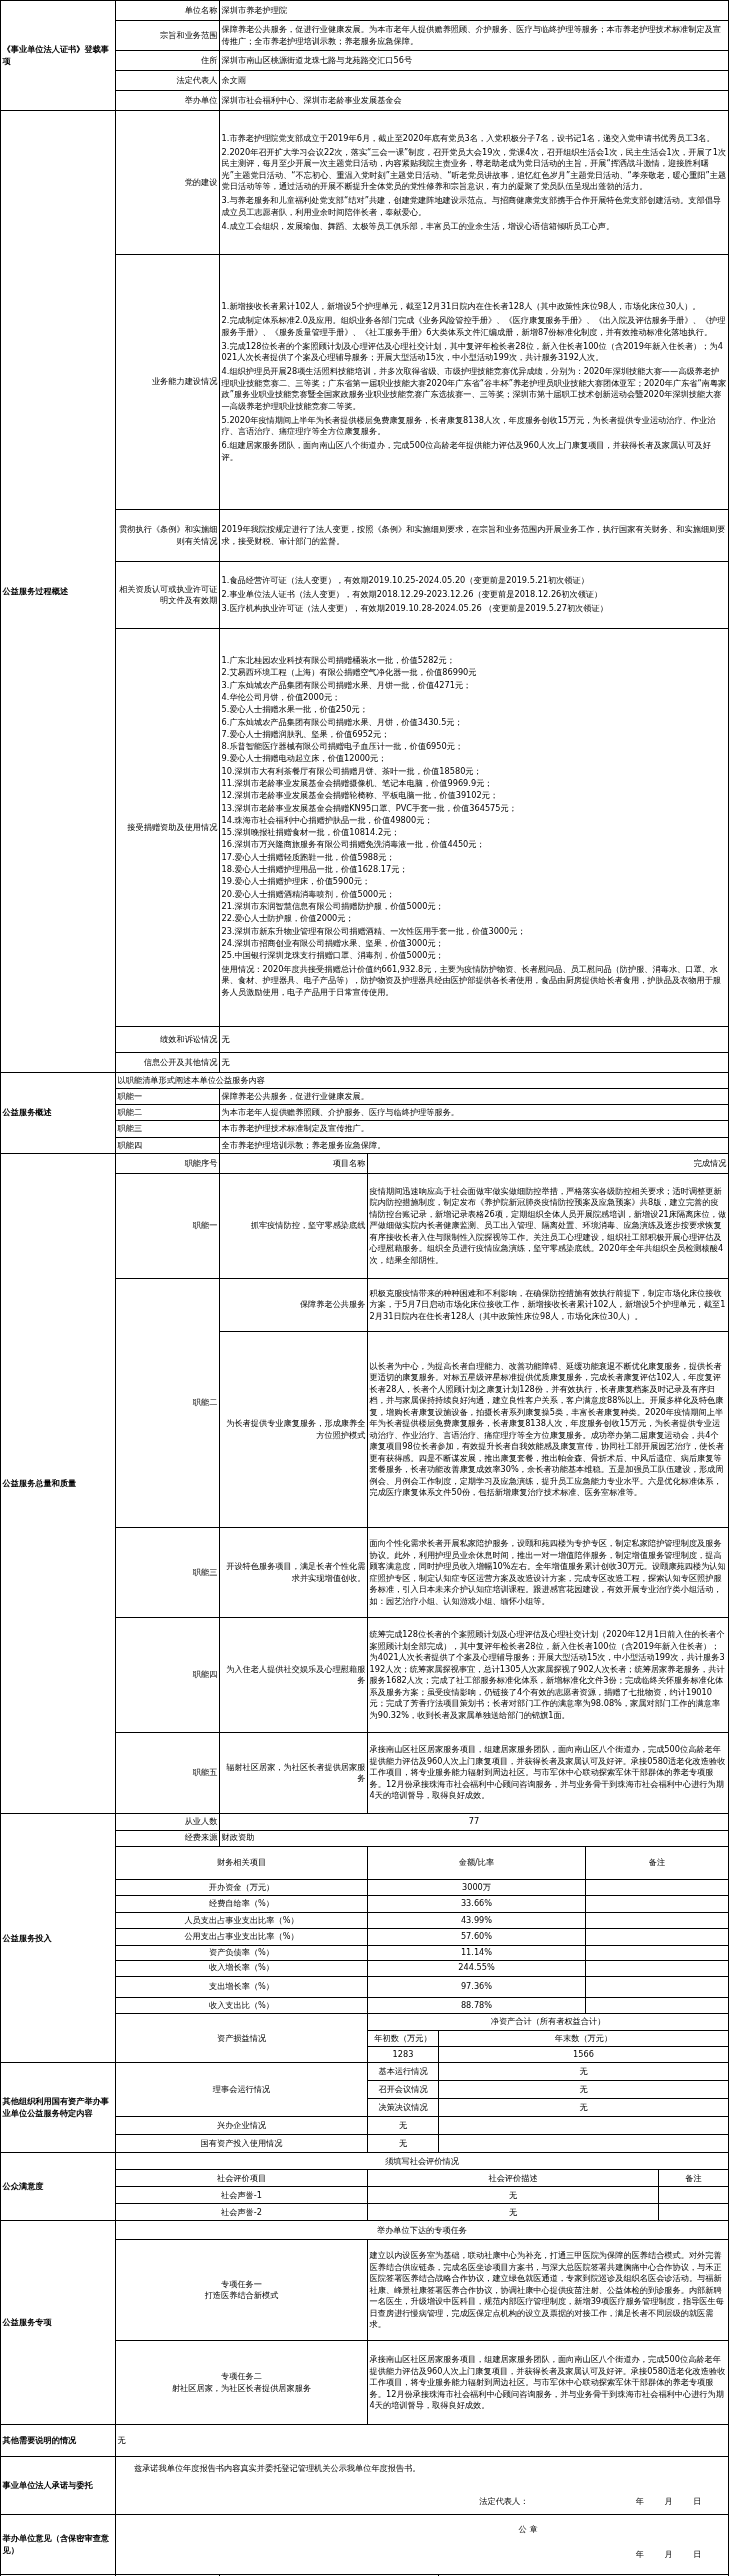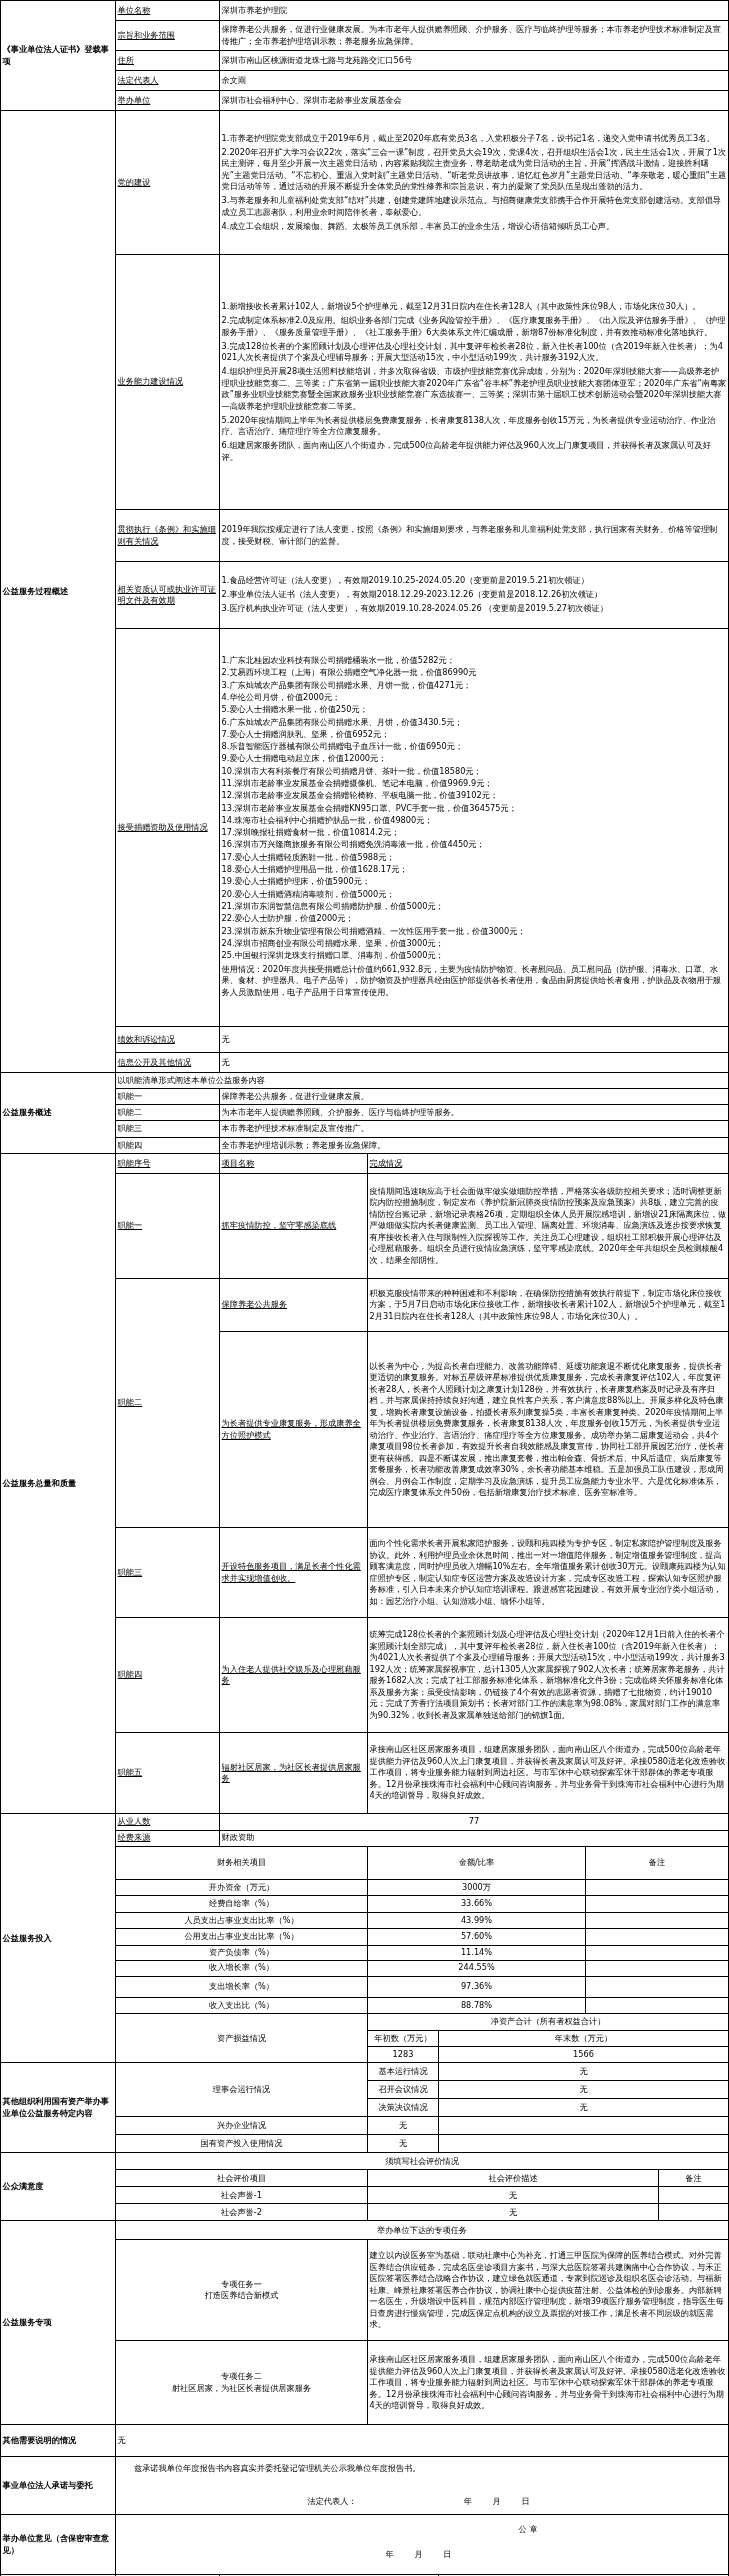--- a/index.html
+++ b/index.html
@@ -3,26 +3,26 @@
 <meta charset="utf-8">
 <style>
   html, body { margin:0; padding:0; background:#ffffff; }
   body { width:730px; height:2576px; position:relative; overflow:hidden;
          font-family:"DejaVu Sans", "Liberation Sans", sans-serif; color:#000; }
   .page { position:absolute; left:0; top:0; width:728px; height:2575px; }
   table.grid { border-collapse:collapse; width:728px; table-layout:fixed; }
   table.grid td { border:0.8px solid #000; font-size:8.2px; line-height:11.5px;
                   padding:0.8px 1.6px; vertical-align:middle; overflow:hidden; word-break:break-all; }
   td.sec { font-weight:bold; font-size:10px; text-align:left; line-height:12.3px; }
-  td.lbl { text-align:left; font-size:9px;text-decoration:underline; }
+  td.lbl { text-align:right; font-size:9px; }
   td.val { text-align:left; }
   td.ctr { text-align:center; }
   .para { margin:2.5px 0; line-height:11.5px; }
   .item { margin:0; line-height:12.3px; height:12.3px; white-space:nowrap; }
-  .sign-line { text-align:center; padding-right:25px; }
+  .sign-line { text-align:right; padding-right:25px; }
   .sign-line span { display:inline-block; margin-left:18px; }
   .spacer { display:inline-block; width:66px; }
 </style>
 </head>
 <body>
 
 <div class="page">
 <table class="grid">
   <colgroup>
     <col style="width:115px">
@@ -73,21 +73,21 @@
       <p class="para">1.新增接收长者累计102人，新增设5个护理单元，截至12月31日院内在住长者128人（其中政策性床位98人，市场化床位30人）。</p>
       <p class="para">2.完成制定体系标准2.0及应用。组织业务各部门完成《业务风险管控手册》、《医疗康复服务手册》、《出入院及评估服务手册》、《护理服务手册》、《服务质量管理手册》、《社工服务手册》6大类体系文件汇编成册，新增87份标准化制度，并有效推动标准化落地执行。</p>
       <p class="para">3.完成128位长者的个案照顾计划及心理评估及心理社交计划，其中复评年检长者28位，新入住长者100位（含2019年新入住长者）；为4021人次长者提供了个案及心理辅导服务；开展大型活动15次，中小型活动199次，共计服务3192人次。</p>
       <p class="para">4.组织护理员开展28项生活照料技能培训，并多次取得省级、市级护理技能竞赛优异成绩，分别为：2020年深圳技能大赛——高级养老护理职业技能竞赛二、三等奖；广东省第一届职业技能大赛2020年广东省“谷丰杯”养老护理员职业技能大赛团体亚军；2020年广东省“南粤家政”服务业职业技能竞赛暨全国家政服务业职业技能竞赛广东选拔赛一、三等奖；深圳市第十届职工技术创新运动会暨2020年深圳技能大赛—高级养老护理职业技能竞赛二等奖。</p>
       <p class="para">5.2020年疫情期间上半年为长者提供楼层免费康复服务，长者康复8138人次，年度服务创收15万元，为长者提供专业运动治疗、作业治疗、言语治疗、痛症理疗等全方位康复服务。</p>
       <p class="para">6.组建居家服务团队，面向南山区八个街道办，完成500位高龄老年提供能力评估及960人次上门康复项目，并获得长者及家属认可及好评。</p>
     </td>
   </tr>
   <tr style="height:52px">
     <td class="lbl">贯彻执行《条例》和实施细则有关情况</td>
-    <td class="val" colspan="5">2019年我院按规定进行了法人变更，按照《条例》和实施细则要求，与养老服务和儿童福利处党支部，执行国家有关财务、价格等管理制度，接受财税、审计部门的监督。</td>
+    <td class="val" colspan="5">2019年我院按规定进行了法人变更，按照《条例》和实施细则要求，在宗旨和业务范围内开展业务工作，执行国家有关财务、和实施细则要求，接受财税、审计部门的监督。</td>
   </tr>
   <tr style="height:67px">
     <td class="lbl">相关资质认可或执业许可证明文件及有效期</td>
     <td class="val" colspan="5">
       <p class="para">1.食品经营许可证（法人变更），有效期2019.10.25-2024.05.20（变更前是2019.5.21初次领证）</p>
       <p class="para">2.事业单位法人证书（法人变更），有效期2018.12.29-2023.12.26（变更前是2018.12.26初次领证）</p>
       <p class="para">3.医疗机构执业许可证（法人变更），有效期2019.10.28-2024.05.26 （变更前是2019.5.27初次领证）</p>
     </td>
   </tr>
   <tr style="height:398px">
@@ -100,21 +100,21 @@
       <p class="item">5.爱心人士捐赠水果一批，价值250元；</p>
       <p class="item">6.广东灿城农产品集团有限公司捐赠水果、月饼，价值3430.5元；</p>
       <p class="item">7.爱心人士捐赠润肤乳、坚果，价值6952元；</p>
       <p class="item">8.乐普智能医疗器械有限公司捐赠电子血压计一批，价值6950元；</p>
       <p class="item">9.爱心人士捐赠电动起立床，价值12000元；</p>
       <p class="item">10.深圳市大有利茶餐厅有限公司捐赠月饼、茶叶一批，价值18580元；</p>
       <p class="item">11.深圳市老龄事业发展基金会捐赠摄像机、笔记本电脑，价值9969.9元；</p>
       <p class="item">12.深圳市老龄事业发展基金会捐赠轮椅称、平板电脑一批，价值39102元；</p>
       <p class="item">13.深圳市老龄事业发展基金会捐赠KN95口罩、PVC手套一批，价值364575元；</p>
       <p class="item">14.珠海市社会福利中心捐赠护肤品一批，价值49800元；</p>
-      <p class="item">17.深圳晚报社捐赠食材一批，价值10814.2元；</p>
+      <p class="item">15.深圳晚报社捐赠食材一批，价值10814.2元；</p>
       <p class="item">16.深圳市万兴隆商旅服务有限公司捐赠免洗消毒液一批，价值4450元；</p>
       <p class="item">17.爱心人士捐赠轻质跑鞋一批，价值5988元；</p>
       <p class="item">18.爱心人士捐赠护理用品一批，价值1628.17元；</p>
       <p class="item">19.爱心人士捐赠护理床，价值5900元；</p>
       <p class="item">20.爱心人士捐赠酒精消毒喷剂，价值5000元；</p>
       <p class="item">21.深圳市东润智慧信息有限公司捐赠防护服，价值5000元；</p>
       <p class="item">22.爱心人士防护服，价值2000元；</p>
       <p class="item">23.深圳市新东升物业管理有限公司捐赠酒精、一次性医用手套一批，价值3000元；</p>
       <p class="item">24.深圳市招商创业有限公司捐赠水果、坚果，价值3000元；</p>
       <p class="item">25.中国银行深圳龙珠支行捐赠口罩、消毒剂，价值5000元；</p>

